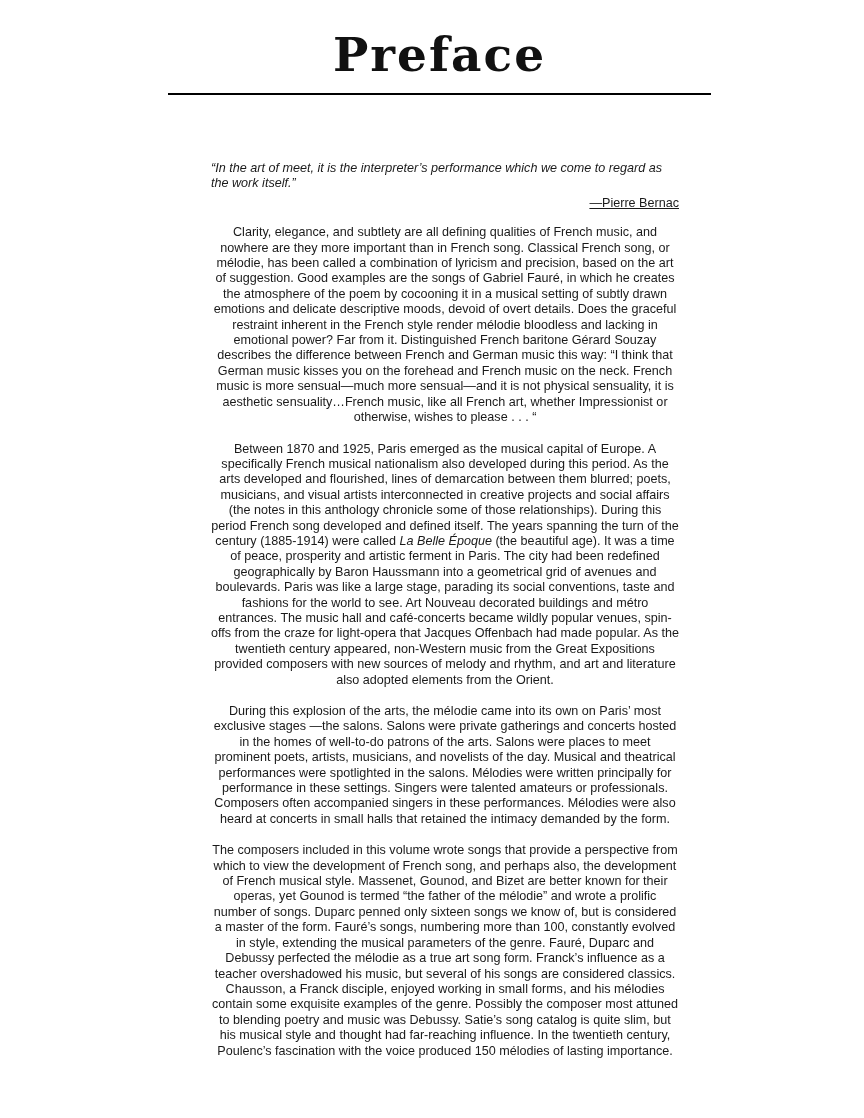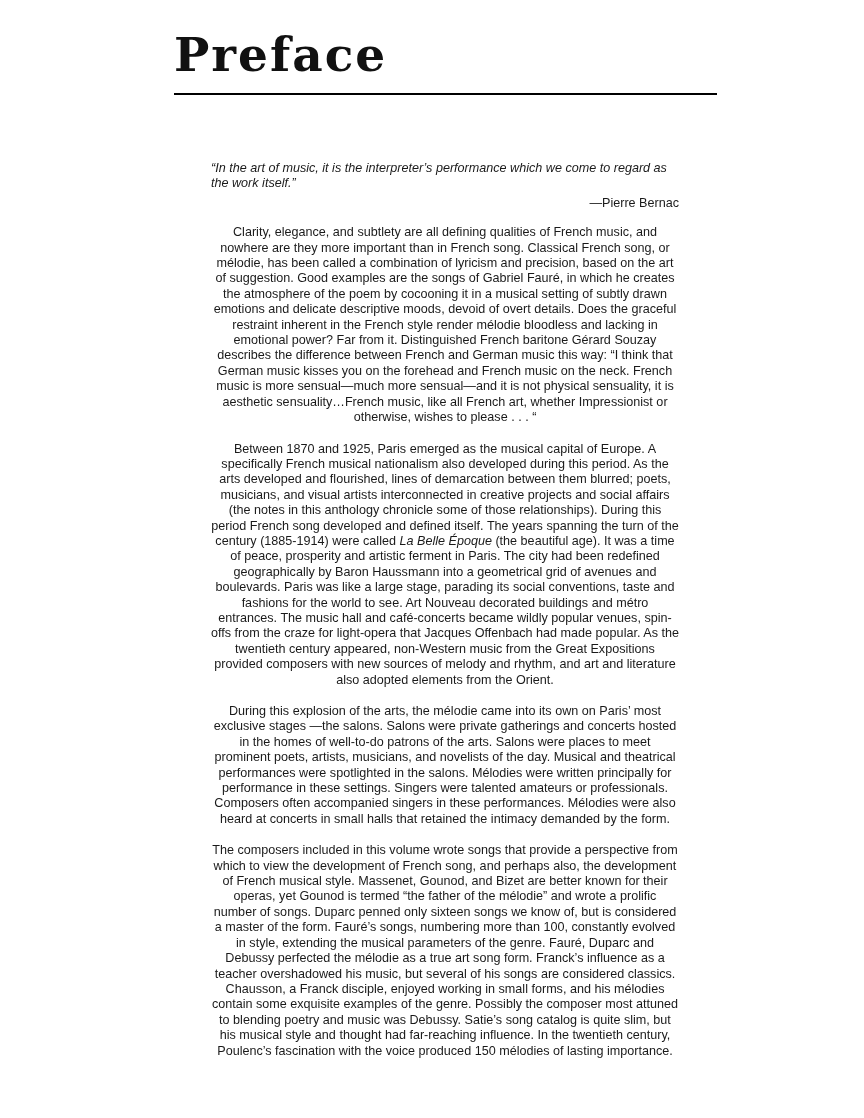--- a/index.html
+++ b/index.html
@@ -11,24 +11,24 @@
     position: relative;
     width: 864px;
     height: 1118px;
     background: #ffffff;
     color: #1a1a1a;
     font-family: "Liberation Sans", sans-serif;
     overflow: hidden;
   }
   .title-block {
     position: absolute;
-    left: 174px;
+    left: 168px;
     top: 28px;
     width: 543px;
-    text-align: left;
+    text-align: center;
   }
   .page-title {
     margin: 0;
     font-family: "DejaVu Serif", serif;
     font-weight: 700;
     font-size: 47px;
     line-height: 1.15;
     letter-spacing: 2px;
     color: #111111;
   }
@@ -51,20 +51,21 @@
     padding: 0;
   }
   .epigraph-quote {
     margin: 0;
     font-style: italic;
   }
   .epigraph-attribution {
     margin: 4px 0 0 0;
     text-align: right;
     font-style: normal;
+    text-decoration: underline;
   }
   .body-para {
     margin: 0 0 16px 0;
     text-align: center;
   }
   .body-para:last-child {
     margin-bottom: 8px;
   }
   .italic-phrase {
   }
@@ -75,21 +76,21 @@
 <div class="page">
 
   <header class="title-block">
     <h1 class="page-title">Preface</h1>
     <hr class="title-rule">
   </header>
 
   <main class="content">
 
     <blockquote class="epigraph">
-      <p class="epigraph-quote">“In the art of music, it is the interpreter’s performance which we come to regard as the work itself.”</p>
+      <p class="epigraph-quote">“In the art of meet, it is the interpreter’s performance which we come to regard as the work itself.”</p>
       <p class="epigraph-attribution">—Pierre Bernac</p>
     </blockquote>
 
     <p class="body-para">Clarity, elegance, and subtlety are all defining qualities of French music, and nowhere are they more important than in French song. Classical French song, or mélodie, has been called a combination of lyricism and precision, based on the art of suggestion. Good examples are the songs of Gabriel Fauré, in which he creates the atmosphere of the poem by cocooning it in a musical setting of subtly drawn emotions and delicate descriptive moods, devoid of overt details. Does the graceful restraint inherent in the French style render mélodie bloodless and lacking in emotional power? Far from it.  Distinguished French baritone Gérard Souzay describes the difference between French and German music this way: “I think that German music kisses you on the forehead and French music on the neck. French music is more sensual—much more sensual—and it is not physical sensuality, it is aesthetic sensuality…French music, like all French art, whether Impressionist or otherwise, wishes to please . . . “</p>
 
     <p class="body-para"><span>Between 1870 and 1925, Paris emerged as the musical capital of Europe. A specifically French musical nationalism also developed during this period. As the arts developed and flourished, lines of demarcation between them blurred; poets, musicians, and visual artists interconnected in creative projects and social affairs (the notes in this anthology chronicle some of those relationships). During this period French song developed and defined itself. The years spanning the turn of the century (1885-1914) were called </span><em class="italic-phrase">La Belle Époque</em><span> (the beautiful age). It was a time of peace, prosperity and artistic ferment in Paris. The city had been redefined geographically by Baron Haussmann into a geometrical grid of avenues and boulevards. Paris was like a large stage, parading its social conventions, taste and fashions for the world to see. Art Nouveau decorated buildings and métro entrances. The music hall and café-concerts became wildly popular venues, spin-offs from the craze for light-opera that Jacques Offenbach had made popular. As the twentieth century appeared, non-Western music from the Great Expositions provided composers with new sources of melody and rhythm, and art and literature also adopted elements from the Orient.</span></p>
 
     <p class="body-para">During this explosion of the arts, the mélodie came into its own on Paris’ most exclusive stages —the salons. Salons were private gatherings and concerts hosted in the homes of well-to-do patrons of the arts. Salons were places to meet prominent poets, artists, musicians, and novelists of the day. Musical and theatrical performances were spotlighted in the salons. Mélodies were written principally for performance in these settings. Singers were talented amateurs or professionals. Composers often accompanied singers in these performances. Mélodies were also heard at concerts in small halls that retained the intimacy demanded by the form.</p>
 
     <p class="body-para">The composers included in this volume wrote songs that provide a perspective from which to view the development of French song, and perhaps also, the development of French musical style. Massenet, Gounod, and Bizet are better known for their operas, yet Gounod is termed “the father of the mélodie” and wrote a prolific number of songs. Duparc penned only sixteen songs we know of, but is considered a master of the form. Fauré’s songs, numbering more than 100, constantly evolved in style, extending the musical parameters of the genre. Fauré, Duparc and Debussy perfected the mélodie as a true art song form.  Franck’s influence as a teacher overshadowed his music, but several of his songs are considered classics. Chausson, a Franck disciple, enjoyed working in small forms, and his mélodies contain some exquisite examples of the genre. Possibly the composer most attuned to blending poetry and music was Debussy. Satie’s song catalog is quite slim, but his musical style and thought had far-reaching influence. In the twentieth century, Poulenc’s fascination with the voice produced 150 mélodies of lasting importance.</p>

